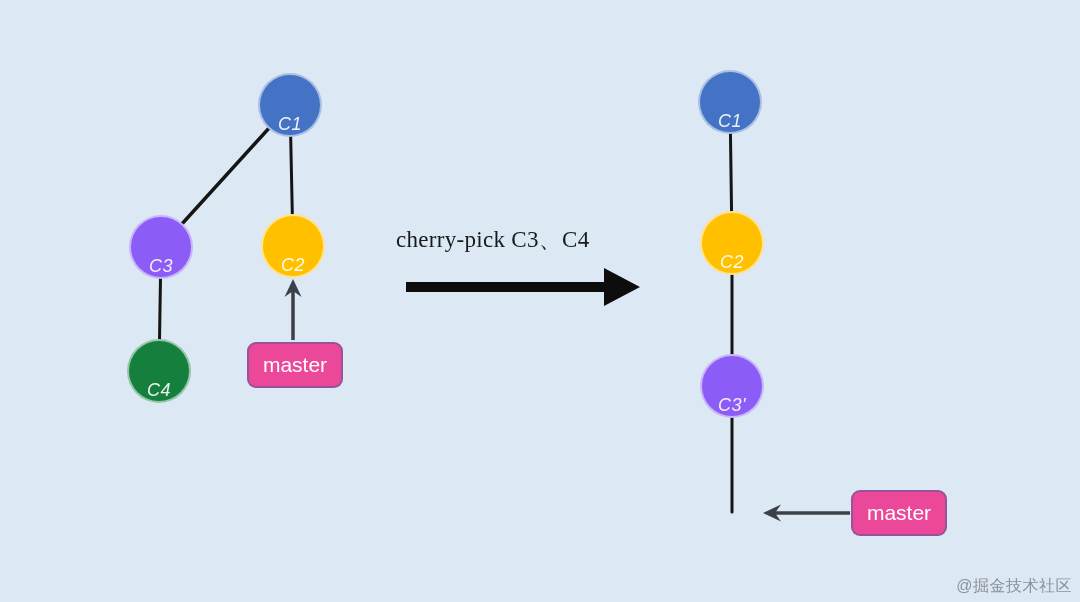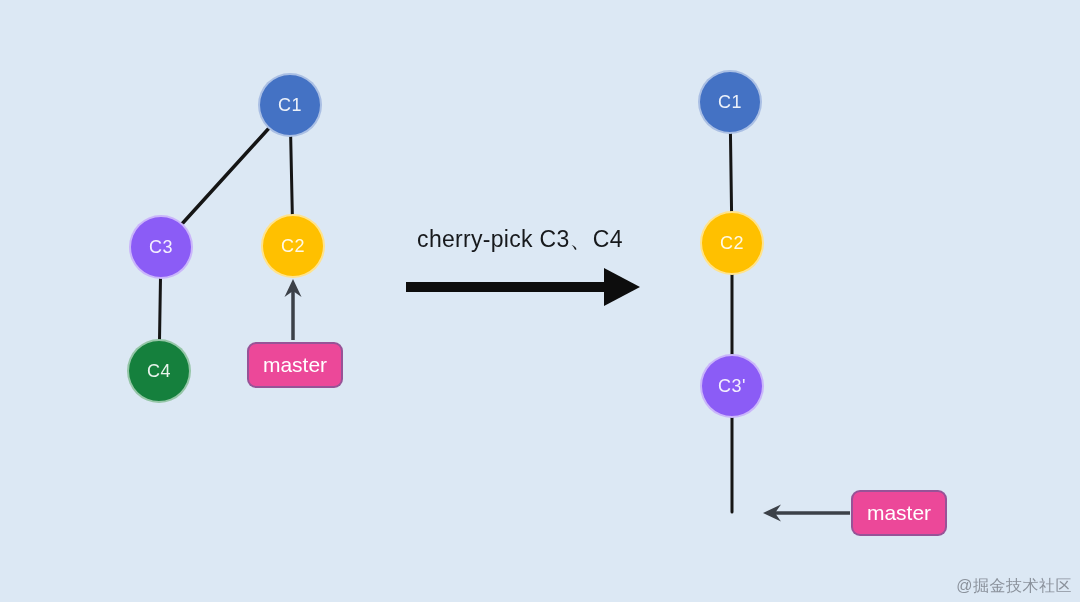--- a/index.html
+++ b/index.html
@@ -17,25 +17,26 @@
     width: 1080px; height: 602px;
     pointer-events: none;
   }
   .node {
     position: absolute;
     width: 64px; height: 64px;
     border-radius: 50%;
     box-sizing: border-box;
     border: 2px solid rgba(255,255,255,0.55);
     display: flex;
-    align-items: center;
+    align-items: flex-end;
     justify-content: center;
     color: rgba(255,255,255,0.9);
     font-size: 18px;
     letter-spacing: 0.5px;
+    font-style: italic;
   }
   .node.blue   { background: #4472c4; }
   .node.yellow { background: #ffc000; }
   .node.orange { background: #8b5cf6; }
   .node.green  { background: #15803d; }
   .branch {
     position: absolute;
     width: 96px; height: 46px;
     box-sizing: border-box;
     background: #ec4899;
@@ -44,25 +45,26 @@
     display: flex;
     align-items: center;
     justify-content: center;
     color: #ffffff;
     font-size: 21px;
   }
   .caption {
     position: absolute;
     left: 396px; top: 224px;
     width: 248px;
-    text-align: center;
+    text-align: left;
     font-size: 23px;
     color: #17191c;
     letter-spacing: 0.3px;
     white-space: nowrap;
+    font-family: Liberation Serif, serif;
   }
   .watermark {
     position: absolute;
     right: 8px; bottom: 5px;
     font-size: 16px;
     color: #8b929c;
     letter-spacing: 0.5px;
   }
 </style>
 </head>

